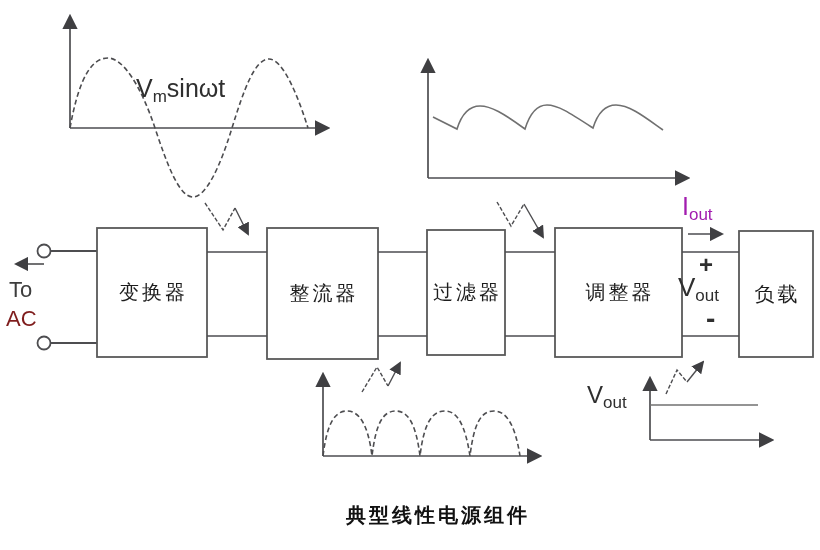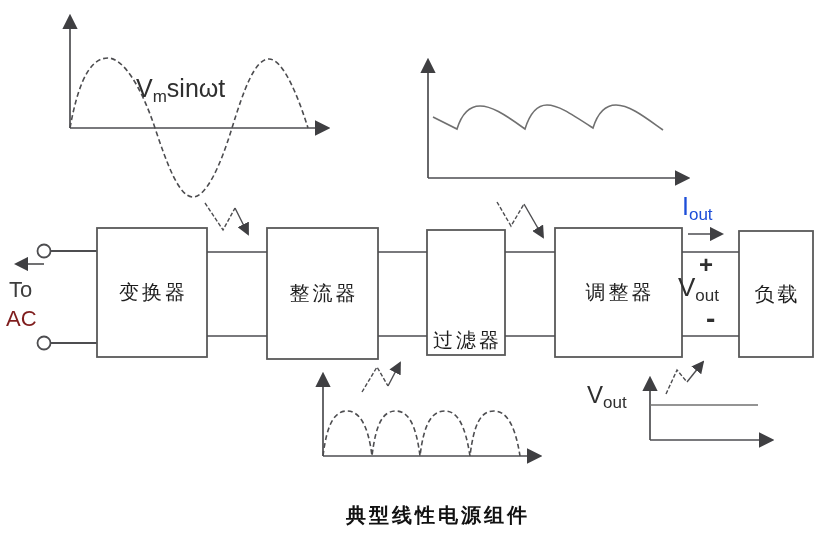--- a/index.html
+++ b/index.html
@@ -22,21 +22,21 @@
   .vm-label .sub, .io-label .sub, .vo-label .sub, .vg-label .sub{
     display:inline-block;font-size:17px;transform:translateY(5px);
   }
   .to-label{left:9px;top:277px;font-size:22px;color:#3d3d3d;}
   .ac-label{left:6px;top:306px;font-size:22px;color:#7f1d1d;}
   .block-label{
     position:absolute;z-index:2;display:flex;align-items:center;justify-content:center;
     font-family:"Liberation Serif",serif;font-size:20px;letter-spacing:3px;
     color:#1d1d1d;text-indent:3px;
   }
-  .io-label{left:682px;top:192px;font-size:25px;color:#1d4ed8;}
+  .io-label{left:682px;top:192px;font-size:25px;color:#a21caf;}
   .plus-label{left:699px;top:251px;font-size:24px;font-weight:700;color:#2f2f2f;}
   .vo-label{left:678px;top:272px;font-size:26px;color:#2f2f2f;}
   .minus-label{left:706px;top:303px;font-size:28px;font-weight:700;color:#2f2f2f;}
   .vg-label{left:587px;top:381px;font-size:24px;color:#2f2f2f;}
   .caption{
     left:28px;top:502px;width:820px;text-align:center;
     font-family:"Liberation Serif",serif;font-size:20px;font-weight:700;
     letter-spacing:3px;color:#111;
   }
 </style>
@@ -132,21 +132,21 @@
 
   <div class="lbl vm-label">
     <span>V</span><span class="sub">m</span><span>sinωt</span>
   </div>
 
   <div class="lbl to-label">To</div>
   <div class="lbl ac-label">AC</div>
 
   <div class="block-label" style="left:97px;top:228px;width:110px;height:129px;">变换器</div>
   <div class="block-label" style="left:267px;top:228px;width:111px;height:131px;border-radius:15px;">整流器</div>
-  <div class="block-label" style="left:427px;top:230px;width:78px;height:125px;margin-top:48px;">过滤器</div>
+  <div class="block-label" style="left:427px;top:230px;width:78px;height:125px;">过滤器</div>
   <div class="block-label" style="left:555px;top:228px;width:127px;height:129px;">调整器</div>
   <div class="block-label" style="left:739px;top:231px;width:74px;height:126px;">负载</div>
 
   <div class="lbl io-label">
     <span>I</span><span class="sub">out</span>
   </div>
 
   <div class="lbl plus-label">+</div>
 
   <div class="lbl vo-label">

